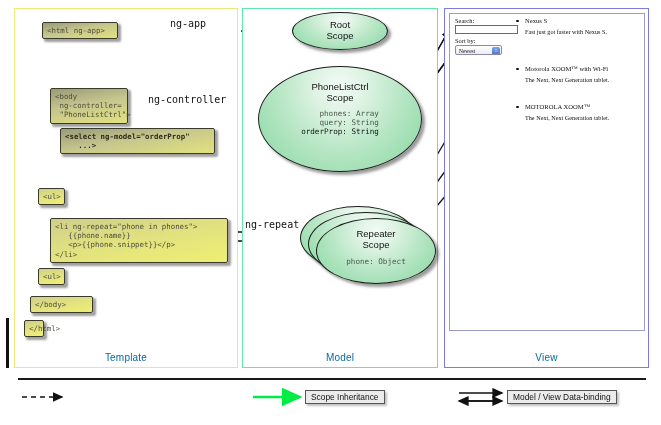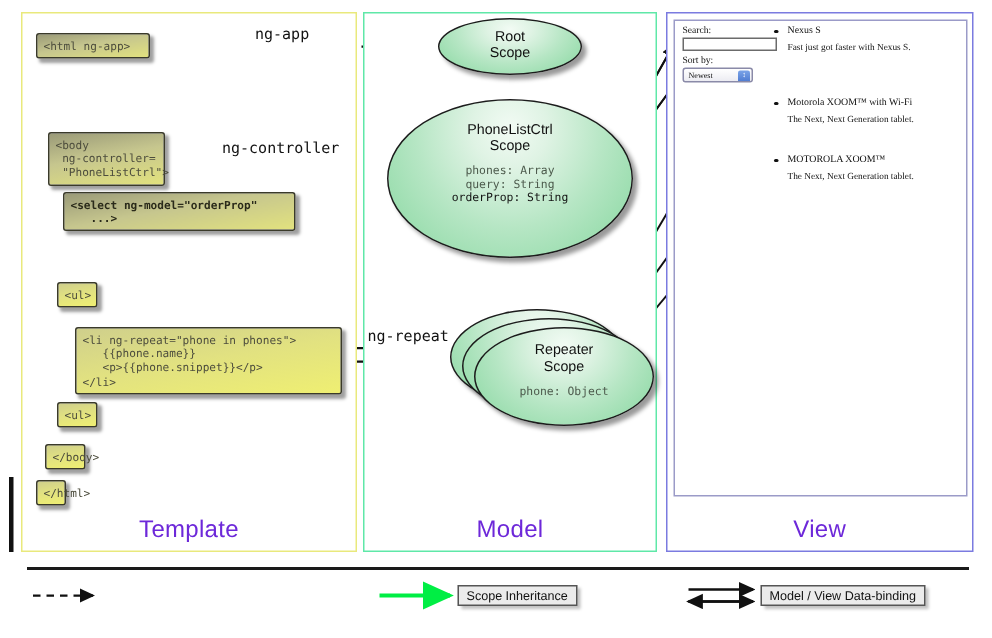--- a/index.html
+++ b/index.html
@@ -32,22 +32,22 @@
   #col-template { left: 14px;  top: 8px; width: 224px; height: 360px; border-color: #e9e97c; }
   #col-model    { left: 242px; top: 8px; width: 196px; height: 360px; border-color: #5fe8a8; }
   #col-view     { left: 444px; top: 8px; width: 205px; height: 360px; border-color: #7b7be0; }
 
   .column-label {
     position: absolute;
     bottom: 4px;
     left: 0;
     width: 100%;
     text-align: center;
-    font-size: 16px;
-    color: #6d28d9;
+    font-size: 10px;
+    color: #0369a1;
     letter-spacing: 0.2px;
   }
 
   
   .codebox {
     position: absolute;
     box-sizing: border-box;
     border: 1.4px solid #3a3a2a;
     border-radius: 2px;
     font-family: "DejaVu Sans Mono", monospace;
@@ -58,20 +58,21 @@
     white-space: pre;
     box-shadow: 2.5px 2.5px 2.2px rgba(0,0,0,0.38);
     background: linear-gradient(180deg, #d8d8bc 0%, #e6e69a 55%, #eded84 100%);
   }
   .codebox.bold {
     font-weight: bold;
     color: #2a2a1a;
   }
   .codebox.olive {
     background: linear-gradient(170deg, #9a9a78 0%, #c6c68e 45%, #e2e27e 100%);
+    margin-left: 18px;
   }
   .codebox.lime {
     background: linear-gradient(170deg, #cfcf8c 0%, #e2e280 50%, #efef72 100%);
   }
 
   
   .ellipse {
     position: absolute;
     border-radius: 50%;
     border: 1.6px solid #1c1c1c;
@@ -84,21 +85,21 @@
   .ellipse .title {
     font-size: 9.5px;
     line-height: 11px;
     color: #111;
   }
   .ellipse .props {
     font-family: "DejaVu Sans Mono", monospace;
     font-size: 7.6px;
     line-height: 9px;
     color: #4c5a4c;
-    text-align: center;
+    text-align: right;
     display: inline-block;
   }
 
   
   #view-inner {
     position: absolute;
     left: 449px;
     top: 13px;
     width: 196px;
     height: 318px;
@@ -312,21 +313,21 @@
 
   <div class="codebox lime" style="left:38px;  top:188px; width:27px;">&lt;ul&gt;</div>
 
   <div class="codebox lime" style="left:50px;  top:218px; width:178px;">&lt;li ng-repeat="phone in phones"&gt;
    {{phone.name}}
    &lt;p&gt;{{phone.snippet}}&lt;/p&gt;
 &lt;/li&gt;</div>
 
   <div class="codebox lime" style="left:38px;  top:268px; width:27px;">&lt;ul&gt;</div>
 
-  <div class="codebox lime" style="left:30px;  top:296px; width:27px;">&lt;/body&gt;</div>
+  <div class="codebox lime" style="left:30px;  top:296px; width:63px;">&lt;/body&gt;</div>
 
   <div class="codebox lime" style="left:24px;  top:320px; width:20px;">&lt;/html&gt;</div>
 
   <div class="edge-label" style="left:170px; top:18px;">ng-app</div>
   <div class="edge-label" style="left:148px; top:94px;">ng-controller</div>
   <div class="edge-label" style="left:245px; top:219px;">ng-repeat</div>
 
   <div class="ellipse" style="left:292px; top:12px; width:96px; height:38px;">
     <div style="padding-top:6px;">
       <div class="title">Root</div>

